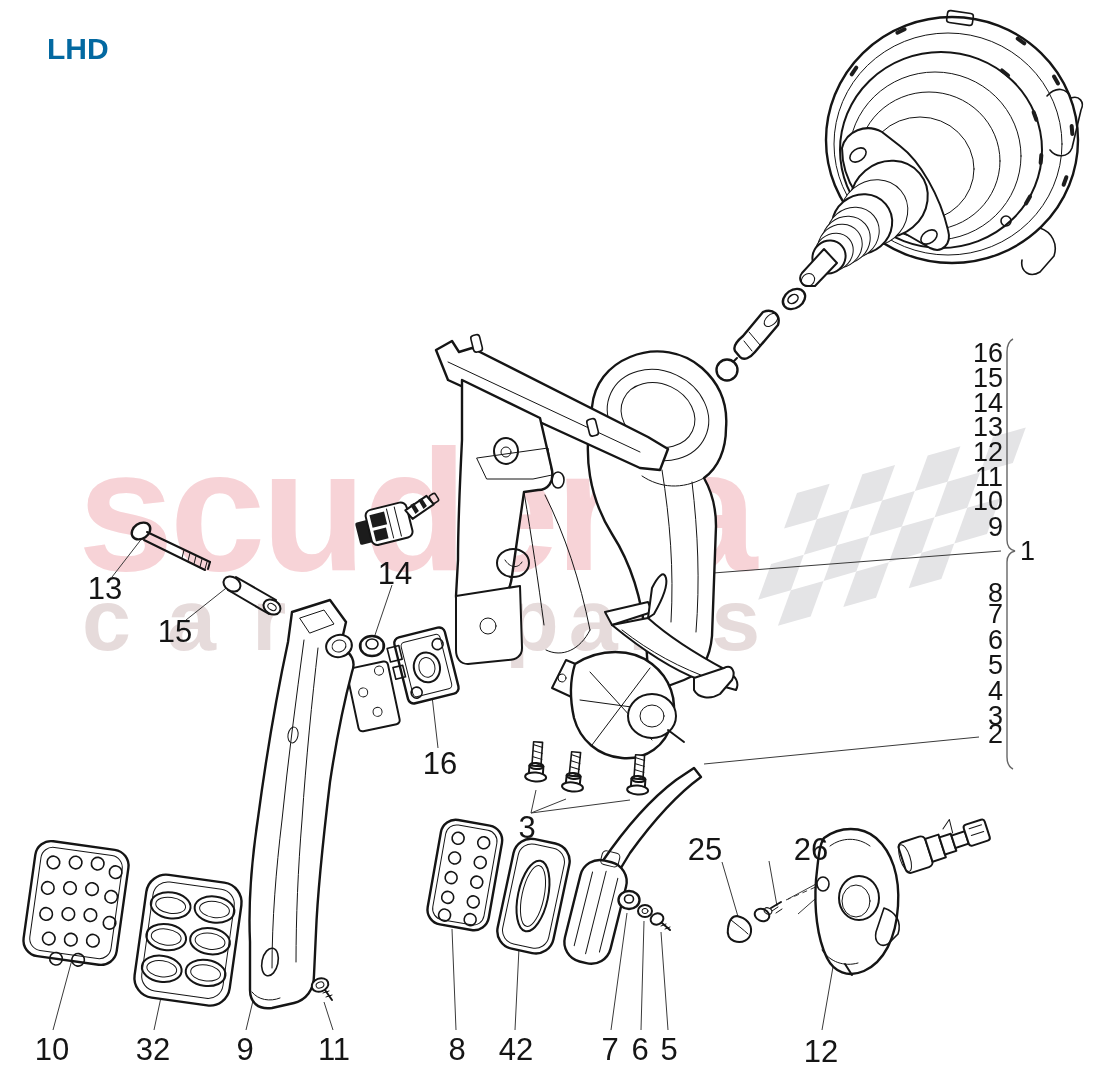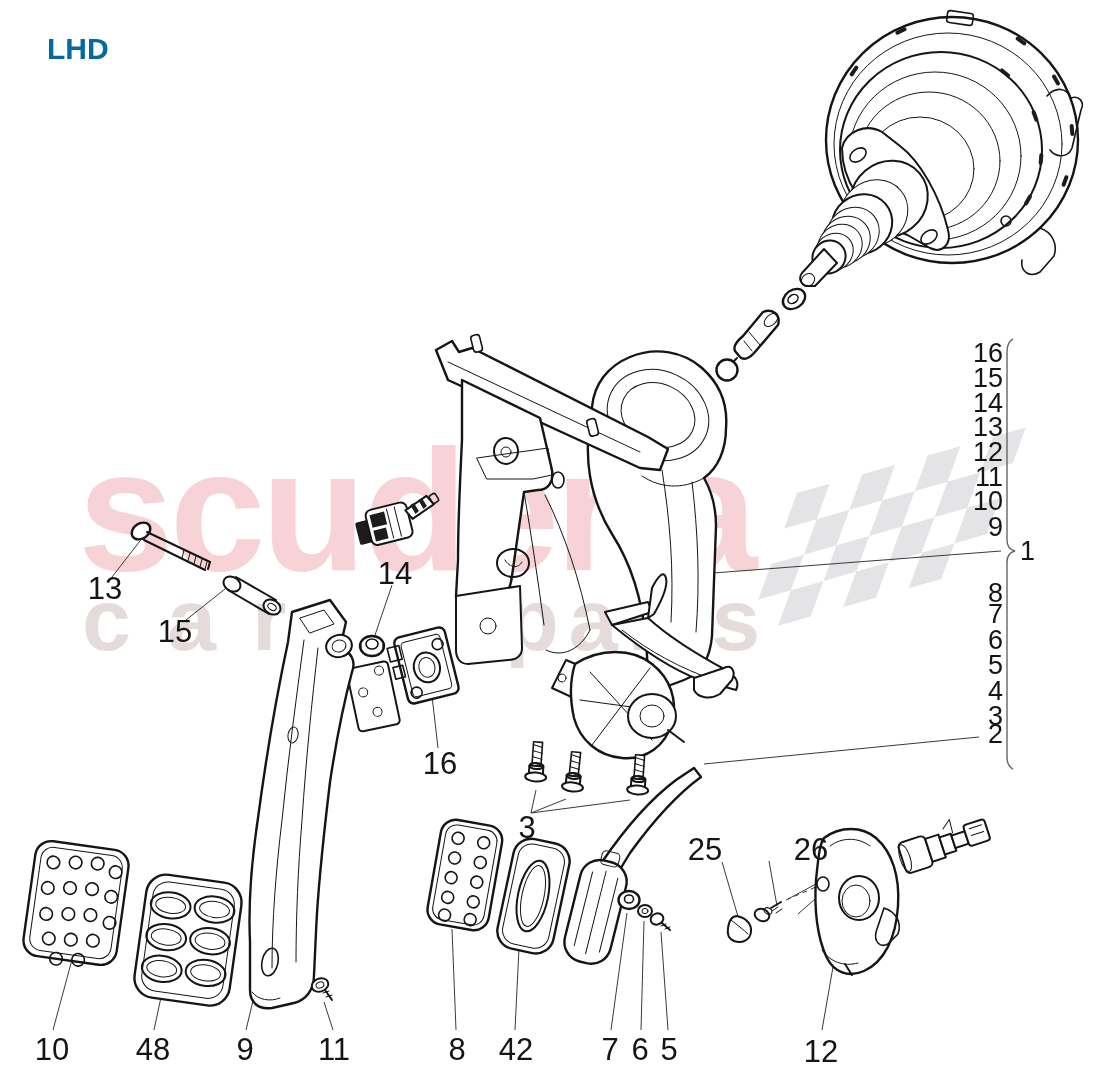--- a/index.html
+++ b/index.html
@@ -390,21 +390,21 @@
   </svg>
 
   <div class="lbl" style="left:105px;top:588px">13</div>
   <div class="lbl" style="left:175px;top:631px">15</div>
   <div class="lbl" style="left:395px;top:573px">14</div>
   <div class="lbl" style="left:440px;top:763px">16</div>
   <div class="lbl" style="left:527px;top:827px">3</div>
   <div class="lbl" style="left:705px;top:849px">25</div>
   <div class="lbl" style="left:811px;top:849px">26</div>
   <div class="lbl" style="left:52px;top:1049px">10</div>
-  <div class="lbl" style="left:153px;top:1049px">48</div>
+  <div class="lbl" style="left:153px;top:1049px">32</div>
   <div class="lbl" style="left:245px;top:1049px">9</div>
   <div class="lbl" style="left:334px;top:1049px">11</div>
   <div class="lbl" style="left:457px;top:1049px">8</div>
   <div class="lbl" style="left:516px;top:1049px">42</div>
   <div class="lbl" style="left:610px;top:1049px">7</div>
   <div class="lbl" style="left:640px;top:1049px">6</div>
   <div class="lbl" style="left:669px;top:1049px">5</div>
   <div class="lbl" style="left:821px;top:1051px">12</div>
 
   <div class="col-num" style="top:340px">16</div>

